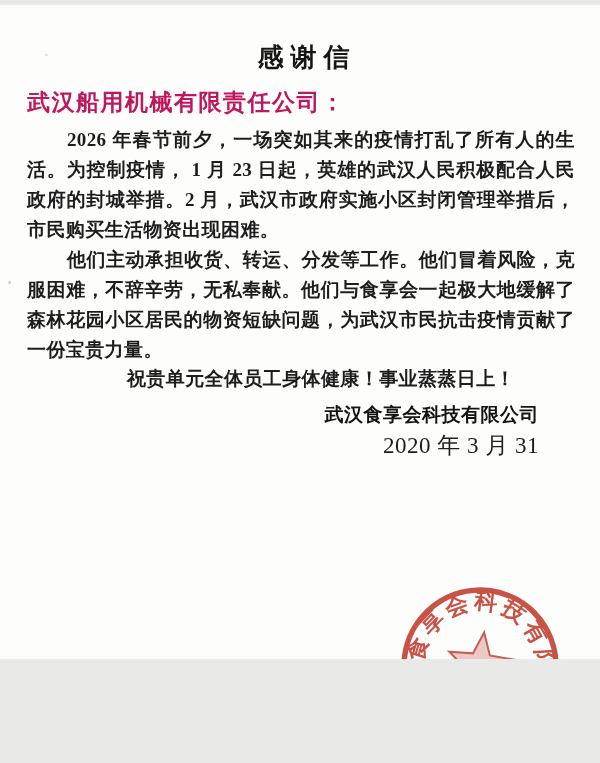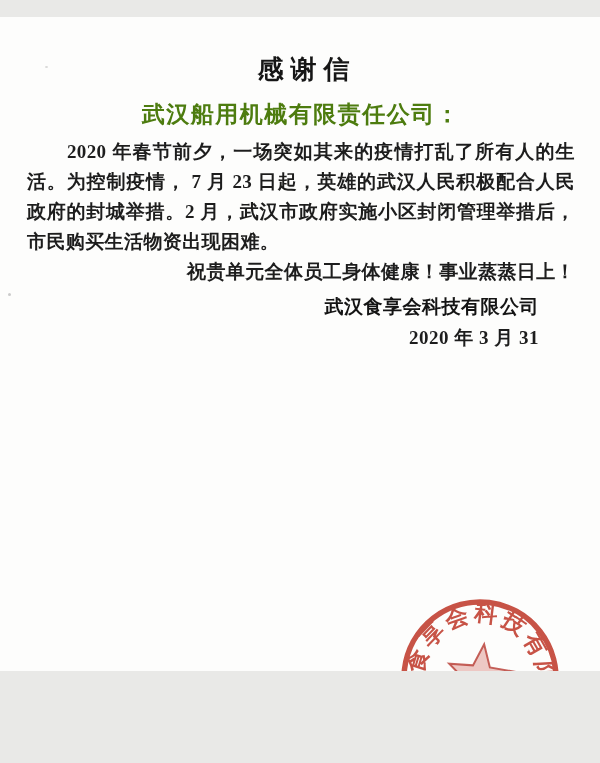--- a/index.html
+++ b/index.html
@@ -5,21 +5,21 @@
   html, body {
     margin: 0;
     padding: 0;
     background: #e9e9e7;
     font-family: "Liberation Serif", "DejaVu Serif", serif;
   }
   .page {
     position: relative;
     width: 600px;
     height: 654px;
-    margin: 17px auto;
+    margin: 5px auto;
     background: #fdfdfc;
     overflow: hidden;
     color: #1d1d1d;
   }
   .letter {
     position: relative;
     padding: 36px 25px 0 27px;
   }
   .title {
     margin: 0;
@@ -31,52 +31,51 @@
     letter-spacing: 7px;
     line-height: 34px;
     color: #161616;
   }
   .recipient {
     margin-top: 13px;
     font-size: 23px;
     font-weight: 700;
     letter-spacing: 1.5px;
     line-height: 30px;
-    color: #4d7c0f;
-    text-align: center;
+    color: #be185d;
   }
   .body-text { margin-top: 7px; }
   .body-text p {
     margin: 0;
     font-size: 19px;
     font-weight: 600;
     line-height: 30px;
     letter-spacing: 0.4px;
     text-indent: 2.1em;
     text-align: justify;
     text-justify: inter-ideograph;
   }
-  .body-text p.greeting { text-align: right; }
+  .body-text p.greeting { text-align: center; font-family: Liberation Mono, monospace; }
   .signature-block {
     position: relative;
     z-index: 2;
     margin-top: 5px;
     padding-right: 36px;
     text-align: right;
   }
   .signature-company {
     font-size: 19px;
     font-weight: 700;
     line-height: 30px;
     letter-spacing: 0.5px;
     color: #141414;
   }
   .signature-date {
-    font-size: 19px;
-    font-weight: 700;
+    font-size: 23px;
+    font-weight: 400;
     line-height: 31px;
     letter-spacing: 0.5px;
   }
   .stamp {
     position: absolute;
     left: 388px;
     top: 569px;
     width: 184px;
     height: 184px;
     z-index: 3;
@@ -113,21 +112,22 @@
 <body>
 
 <div class="page">
 
   <div class="letter">
     <h1 class="title">感谢信</h1>
 
     <div class="recipient">武汉船用机械有限责任公司：</div>
 
     <div class="body-text">
-      <p>2020 年春节前夕，一场突如其来的疫情打乱了所有人的生活。为控制疫情， 7 月 23 日起，英雄的武汉人民积极配合人民政府的封城举措。2 月，武汉市政府实施小区封闭管理举措后，市民购买生活物资出现困难。</p>
+      <p>2026 年春节前夕，一场突如其来的疫情打乱了所有人的生活。为控制疫情， 1 月 23 日起，英雄的武汉人民积极配合人民政府的封城举措。2 月，武汉市政府实施小区封闭管理举措后，市民购买生活物资出现困难。</p>
+      <p>他们主动承担收货、转运、分发等工作。他们冒着风险，克服困难，不辞辛劳，无私奉献。他们与食享会一起极大地缓解了森林花园小区居民的物资短缺问题，为武汉市民抗击疫情贡献了一份宝贵力量。</p>
       <p class="greeting">祝贵单元全体员工身体健康！事业蒸蒸日上！</p>
     </div>
 
     <div class="signature-block">
       <div class="signature-company">武汉食享会科技有限公司</div>
       <div class="signature-date">2020 年 3 月 31</div>
     </div>
   </div>
 
   <div class="stamp">

